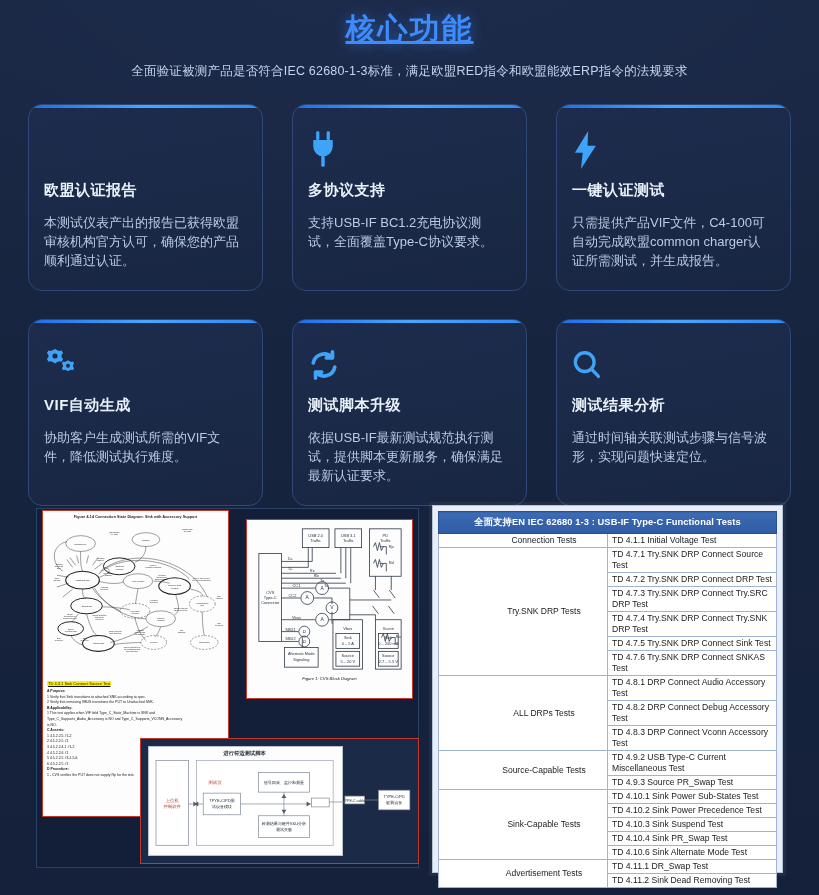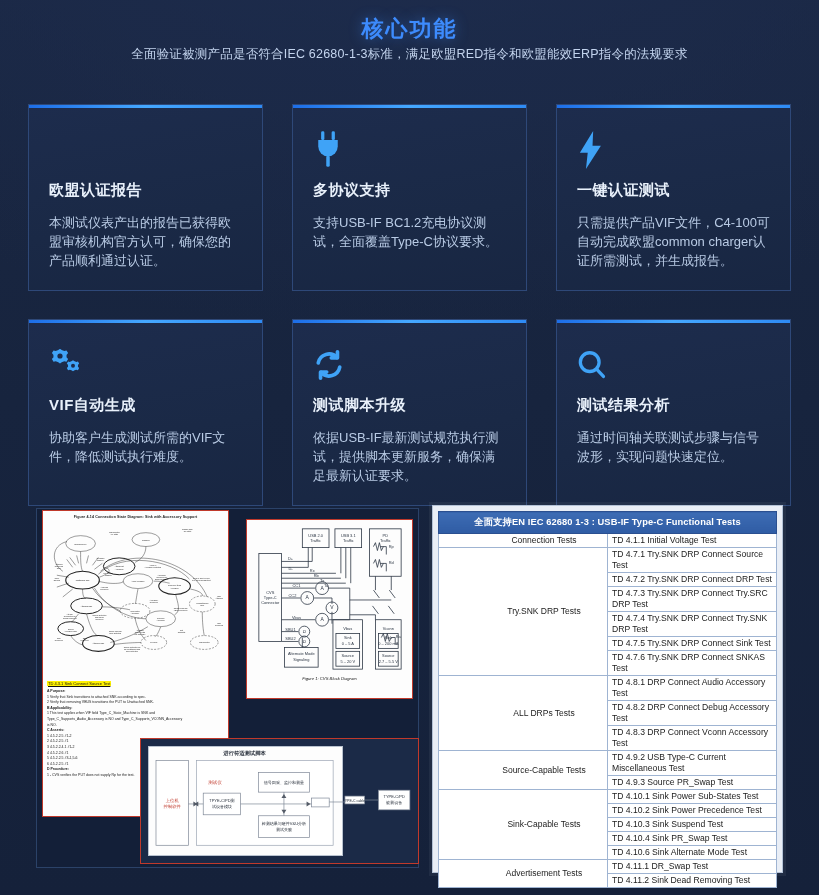--- a/index.html
+++ b/index.html
@@ -13,44 +13,45 @@
     position: relative;
     width: 819px; height: 895px;
     background:
       radial-gradient(ellipse 1100px 600px at 50% -10%, #1d2c4d 0%, rgba(29,44,77,0) 70%),
       linear-gradient(180deg, #1a2743 0%, #17243e 45%, #15213a 100%);
   }
 
   
   .hdr { padding-top: 12px; text-align: center; }
   .hdr-title {
-    font-size: 22px; font-weight: bold; color: #3d8bfd;
+    font-size: 30px; font-weight: bold; color: #3d8bfd;
     letter-spacing: 2px; line-height: 34px;
     text-shadow: 0 0 14px rgba(61,139,253,.45);
+    text-decoration: underline;
   }
   .hdr-sub {
-    font-size: 12.5px; color: #c3d4ee;
+    margin-top: 17px; font-size: 12.5px; color: #c3d4ee;
     letter-spacing: .2px;
   }
 
   
   .cards {
     position: absolute; left: 28px; top: 104px;
     width: 763px;
     display: grid;
     grid-template-columns: repeat(3, 235px);
     column-gap: 29px;
     row-gap: 28px;
   }
   .card {
     position: relative;
     background: linear-gradient(170deg, #1d2c4d 0%, #1a2946 60%, #182642 100%);
     border: 1px solid #2e4878;
-    border-radius: 0;
-    padding: 22px 20px 20px 20px;
+    border-radius: 14px;
+    padding: 22px 20px 20px 15px;
     overflow: hidden;
   }
   .card::before {
     content: ""; position: absolute; left: 0; top: 0;
     width: 100%; height: 3px;
     background: linear-gradient(90deg, #1d6ee8 0%, #45a8ff 50%, #2e8bf5 100%);
   }
   .card-icon {
     height: 46px; display: flex; align-items: center;
     color: #3fa3f7; margin-bottom: 8px;

